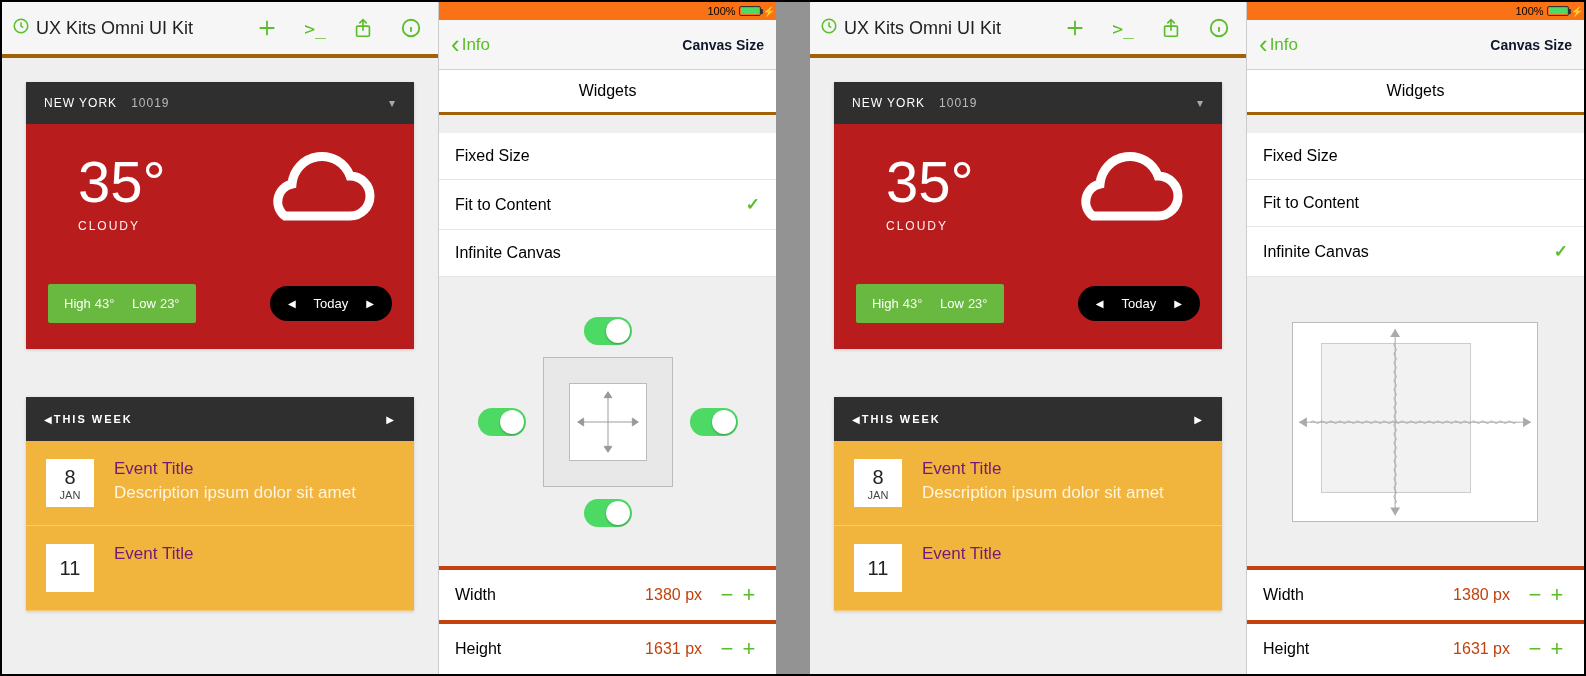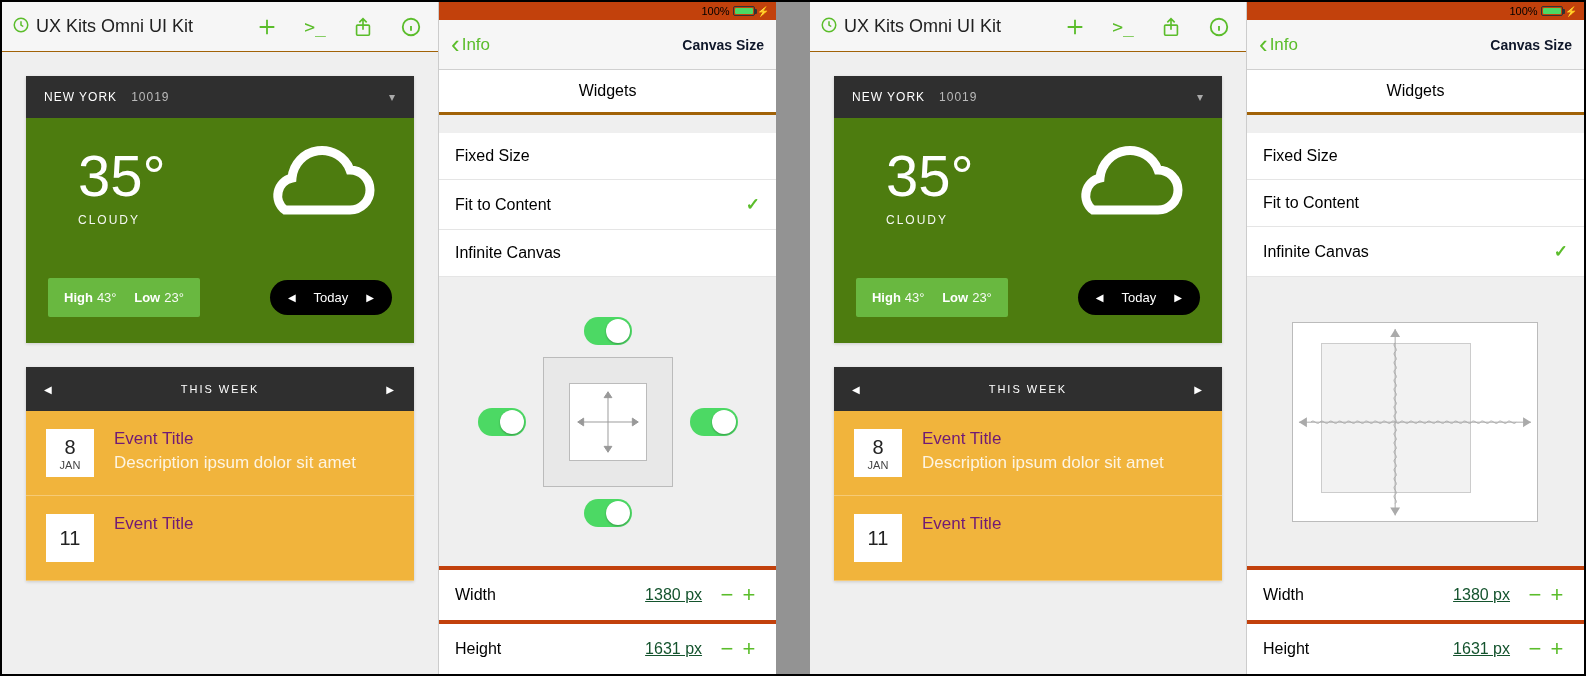--- a/index.html
+++ b/index.html
@@ -18,87 +18,87 @@
     height: 100%;
     position: relative;
   }
   .pane-left { width: 437px; border-right: 1px solid #ccc; display:flex; flex-direction:column;}
   .pane-right { flex: 1; display:flex; flex-direction:column; position:relative; background:#efefef;}
   .gap { width: 34px; background: #939393; }
   
   .statusbar {
     height: 18px;
     display:flex; justify-content:flex-end; align-items:center;
-    font-size:11px; padding-right:6px; gap:3px;
-    background:#c2410c;
+    font-size:11px; gap:3px;
+    background:#f97316;
   }
   .battery {
     width:22px; height:10px; border:1px solid #333; border-radius:2px;
     position:relative; display:inline-block;
   }
   .battery::after { content:""; position:absolute; right:-3px; top:2px; width:2px; height:5px; background:#333; border-radius:0 1px 1px 0;}
   .battery-fill { position:absolute; left:1px; top:1px; bottom:1px; right:1px; background:#4cd964; border-radius:1px;}
   .bolt { font-size:10px; }
   
   .toolbar {
-    height: 50px; display:flex; align-items:center; padding:8px 10px;
-    border-bottom:1px solid #a16207; background:#f6f6f6;
+    height: 56px; display:flex; align-items:center; padding:8px 10px;
+    border-bottom:4px solid #a16207; background:#f6f6f6;
   }
   .doc-title { flex:1; font-size:18px; font-weight:400; color:#222; padding-left:6px;}
   .tb-icons { display:flex; gap:26px; color:#5bbd2b; padding-right:6px;}
   .tb-icon { width:22px; height:22px; display:flex; align-items:center; justify-content:center;}
   .docicon { width:18px; height:18px; }
   
   .backbar {
     height:50px; display:flex; align-items:center; padding:0 12px;
     border-bottom:1px solid #d0d0d0; background:#f6f6f6;
   }
   .back-chevron { color:#5bbd2b; font-size:26px; font-weight:300; margin-right:2px;}
   .back-label { color:#5bbd2b; font-size:17px; }
   .bar-title { flex:1; text-align:right; font-size:14px; font-weight:600; color:#0f172a; margin-left:-50px;}
   
   .canvas-area {
     flex:1; overflow:hidden; padding:24px 24px 0 24px;
     background:#efefef;
-    display:flex; flex-direction:column; gap:24px;
+    display:flex; flex-direction:column; gap:48px;
   }
   
   .weather {
     box-shadow: 0 1px 3px rgba(0,0,0,0.15);
   }
   .weather-top {
     background:#2f2f2f; color:#bbb; padding:14px 18px;
     display:flex; align-items:center; font-size:12px; letter-spacing:1px;
   }
   .weather-top .city { color:#fff; font-weight:500; margin-right:14px;}
   .weather-top .caret { margin-left:auto; color:#aaa;}
   .weather-body {
-    background:#4d7c0f; color:#fff; padding:22px 22px 26px 22px;
+    background:#b91c1c; color:#fff; padding:22px 22px 26px 22px;
   }
   .weather-main { display:flex; align-items:center; gap:30px; }
   .temp-block { padding-left:30px;}
   .temp { font-size:58px; font-weight:300; line-height:1;}
   .cond { font-size:12px; letter-spacing:2px; margin-top:8px; opacity:.95;}
   .cloud { margin-left:auto; padding-right:12px;}
   .footer-row { display:flex; align-items:center; margin-top:44px; gap:12px;}
   .hi-lo { background:#69b840; padding:12px 16px; font-size:13px; border-radius:2px;}
-  .hi-lo .lbl { font-weight:700;}
+  .hi-lo .lbl { font-weight:400;}
   .hi-lo .v { margin-left:4px; margin-right:14px; opacity:.95;}
   .today-pill {
     background:#000; color:#fff; border-radius:22px; padding:10px 18px;
     display:flex; align-items:center; gap:18px; font-size:13px; margin-left:auto;
   }
   .today-pill .arrow { font-size:10px;}
   
   .events { box-shadow: 0 1px 3px rgba(0,0,0,0.15);}
   .events-header {
     background:#2f2f2f; color:#fff; padding:16px 18px;
     display:flex; align-items:center; font-size:11px; letter-spacing:2px;
   }
-  .events-header .center { flex:1; text-align:center; font-weight:400;}
+  .events-header .center { flex:1; text-align:left; font-weight:700;}
   .events-header .nav-arrow { font-size:10px;}
   .event-row {
     background:#f1b43c; color:#fff; padding:18px 20px; display:flex; gap:20px;
     border-bottom:1px solid rgba(255,255,255,.3);
   }
   .date-badge {
     background:#fff; color:#444; width:48px; height:48px;
     display:flex; flex-direction:column; align-items:center; justify-content:center;
     font-size:11px;
   }
@@ -145,21 +145,21 @@
   .inf-inner {
     position:absolute; left:28px; top:20px; width:150px; height:150px;
     background:#f2f2f2; border:1px solid #ccc;
   }
   
   .dim-row {
     background:#fff; padding:12px 16px; font-size:16px;
     display:flex; align-items:center; border-top:4px solid #c2410c;
   }
   .dim-row .label { color:#000;}
-  .dim-row .value { margin-left:auto; color:#14532d; margin-right:14px;text-decoration:underline;}
+  .dim-row .value { margin-left:auto; color:#c2410c; margin-right:14px;}
   .dim-row .ctrl { color:#5bbd2b; width:22px; text-align:center; font-size:22px; font-weight:300;}
   .inspector-body { display:flex; flex-direction:column; flex:1; min-height:0;}
 </style>
 </head>
 <body>
 
 <div class="pane" style="width:776px;">
 
   <div class="pane-left">
     <div class="toolbar">

